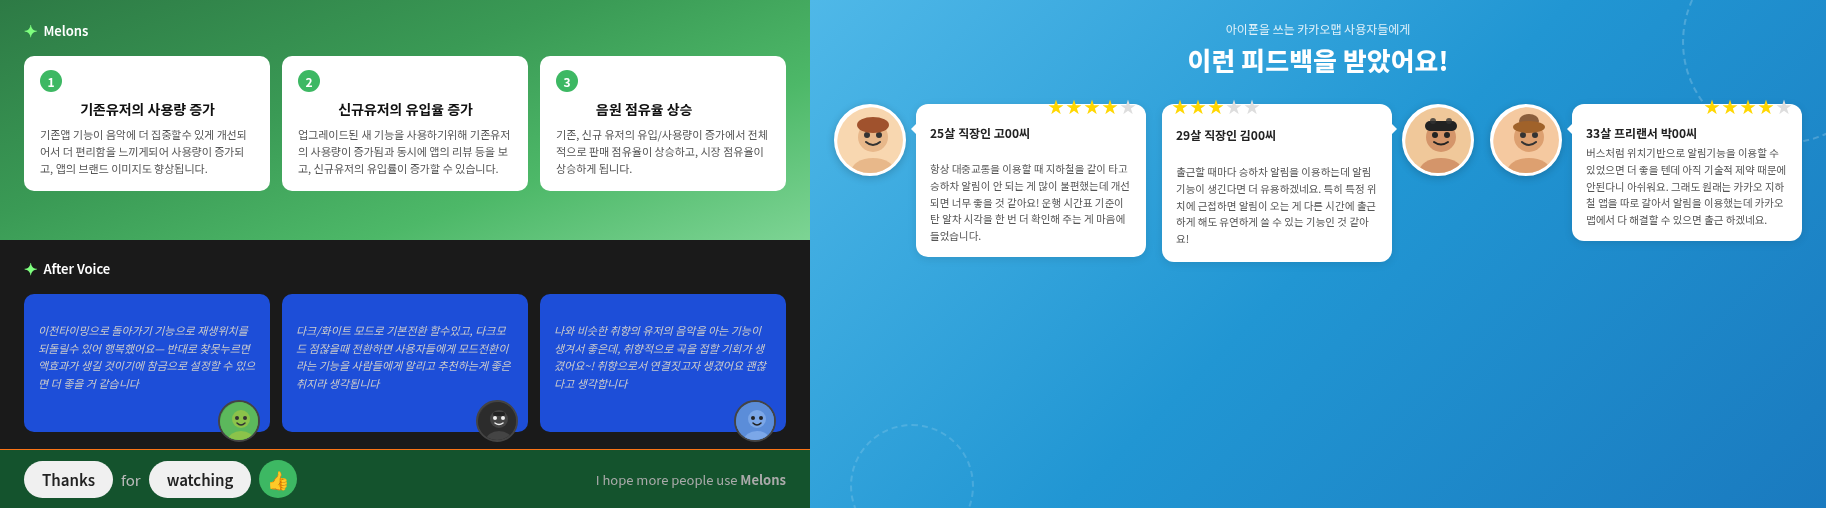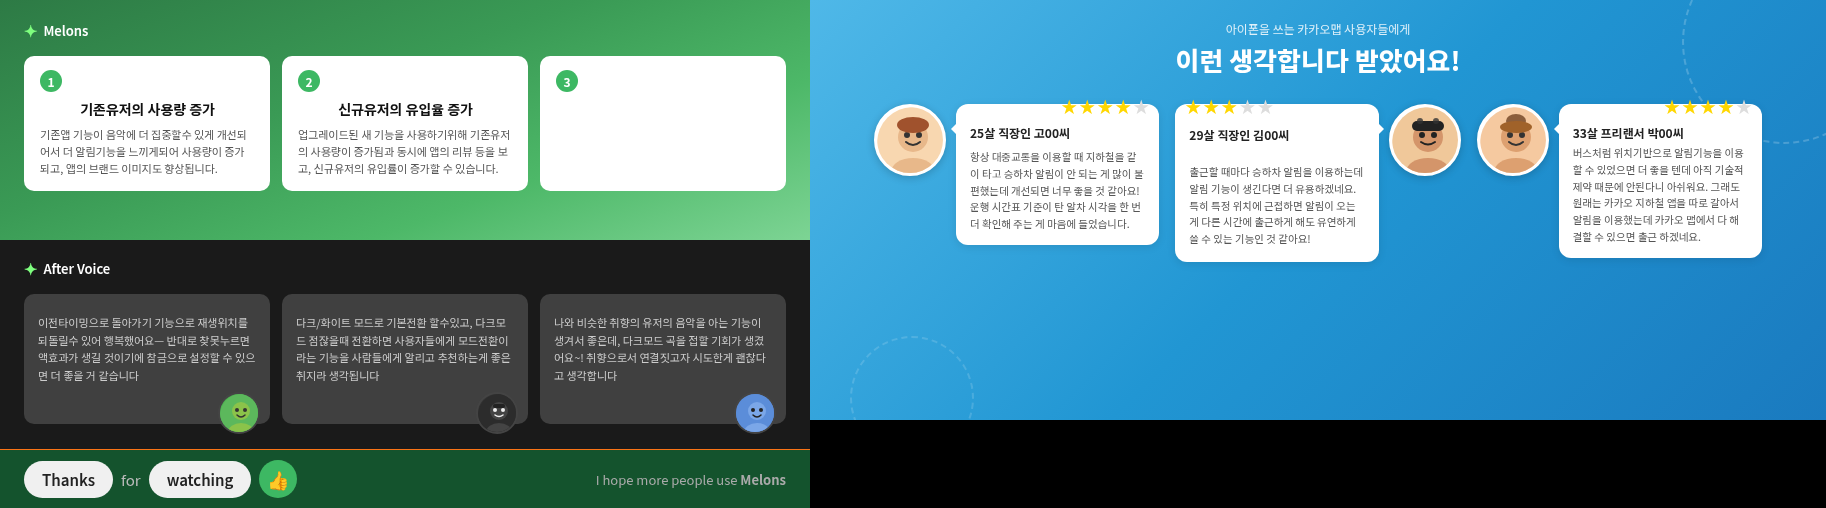--- a/index.html
+++ b/index.html
@@ -94,26 +94,27 @@
       flex: 1;
     }
 
     .after-cards-row {
       display: flex;
       gap: 12px;
       margin-top: 12px;
     }
 
     .after-card {
-      background: #404040;
+      background: #1d4ed8;
       border-radius: 10px;
-      padding: 20px 14px 40px;
+      padding: 28px 14px 40px;
       flex: 1;
       position: relative;
       min-height: 110px;
+      font-style: italic;
     }
 
     .after-card-text {
       font-size: 11px;
       color: #ccc;
       line-height: 1.6;
     }
 
     .avatar-bubble {
       position: absolute;
@@ -188,23 +189,23 @@
       color: #777;
     }
     .hope-text span {
       font-weight: 400;
       color: #aaa;
     }
 
     
     .right-panel {
       width: 1016px;
-      height: 420px;
+      height: 508px;
       background: linear-gradient(135deg, #4fb8e8 0%, #2196d3 50%, #1a7abf 100%);
-      padding: 20px 64px;
+      padding: 20px 24px;
       position: relative;
       overflow: hidden;
     }
 
     .right-panel::before {
       content: '';
       position: absolute;
       top: -60px;
       right: -60px;
       width: 200px;
@@ -321,31 +322,33 @@
   <div class="result-section">
     <div class="section-title">
       <span class="plus-icon">✦</span>
       <span>Melons</span>
     </div>
     <div class="cards-row">
 
       <div class="result-card">
         <div class="card-number">1</div>
         <div class="card-title">기존유저의 사용량 증가</div>
-        <div class="card-desc">기존앱 기능이 음악에 더 집중할수 있게 개선되어서 더 알림기능을 느끼게되어 사용량이 증가되고, 앱의 브랜드 이미지도 향상됩니다.</div>
+        <div class="card-desc">기존앱 기능이 음악에 더 집중할수 있게 개선되어서 더 편리함을 느끼게되어 사용량이 증가되고, 앱의 브랜드 이미지도 향상됩니다.</div>
       </div>
 
       <div class="result-card">
         <div class="card-number">2</div>
         <div class="card-title">신규유저의 유입율 증가</div>
         <div class="card-desc">업그레이드된 새 기능을 사용하기위해 기존유저의 사용량이 증가됨과 동시에 앱의 리뷰 등을 보고, 신규유저의 유입률이 증가할 수 있습니다.</div>
       </div>
 
       <div class="result-card">
         <div class="card-number">3</div>
+        <div class="card-title">음원 점유율 상승</div>
+        <div class="card-desc">기존, 신규 유저의 유입/사용량이 증가에서 전체적으로 판매 점유율이 상승하고, 시장 점유율이 상승하게 됩니다.</div>
       </div>
     </div>
   </div>
 
   <div class="after-voice-section">
     <div class="section-title">
       <span class="plus-icon">✦</span>
       <span>After Voice</span>
     </div>
     <div class="after-cards-row">
@@ -377,21 +380,21 @@
               <circle cx="17" cy="16" r="2" fill="#eee"></circle>
               <circle cx="25" cy="16" r="2" fill="#eee"></circle>
               <rect x="15" y="10" width="12" height="4" rx="2" fill="#222"></rect>
               <path d="M17 21 Q21 24 25 21" stroke="#eee" stroke-width="1.5" fill="none" stroke-linecap="round"></path>
             </svg>
           </div>
         </div>
       </div>
 
       <div class="after-card">
-        <div class="after-card-text">나와 비슷한 취향의 유저의 음악을 아는 기능이 생겨서 좋은데, 다크모드 곡을 접할 기회가 생겼어요~! 취향으로서 연결짓고자 시도한게 괜찮다고 생각합니다</div>
+        <div class="after-card-text">나와 비슷한 취향의 유저의 음악을 아는 기능이 생겨서 좋은데, 취향적으로 곡을 접할 기회가 생겼어요~! 취향으로서 연결짓고자 생겼어요 괜찮다고 생각합니다</div>
         <div class="avatar-bubble">
           <div class="avatar-circle avatar-blue">
             <svg width="42" height="42" viewBox="0 0 42 42" xmlns="http://www.w3.org/2000/svg">
               <circle cx="21" cy="21" r="21" fill="#5b8dd9"></circle>
               <circle cx="21" cy="17" r="9" fill="#7ba7e8"></circle>
               <ellipse cx="21" cy="38" rx="13" ry="9" fill="#7ba7e8"></ellipse>
               <circle cx="17" cy="16" r="2" fill="#222"></circle>
               <circle cx="25" cy="16" r="2" fill="#222"></circle>
               <path d="M17 21 Q21 25 25 21" stroke="#222" stroke-width="1.5" fill="none" stroke-linecap="round"></path>
             </svg>
@@ -410,21 +413,21 @@
     </div>
     <div class="hope-text">
       <span>I hope more people use </span><span style="font-weight:700;color:#aaa;">Melons</span>
     </div>
   </div>
 </div>
 
 <div class="right-panel">
   <div class="right-header">
     <div class="right-subtitle">아이폰을 쓰는 카카오맵 사용자들에게</div>
-    <div class="right-title">이런 생각합니다 받았어요!</div>
+    <div class="right-title">이런 피드백을 받았어요!</div>
   </div>
 
   <div class="reviews-row">
 
     <div style="flex:1; display:flex; flex-direction:column; gap:0;">
       <div style="display:flex; align-items:flex-start; gap:10px; margin-top:8px;">
         <div class="review-avatar">
           <svg width="72" height="72" viewBox="0 0 72 72" xmlns="http://www.w3.org/2000/svg">
             <circle cx="36" cy="36" r="36" fill="#f8d7b0"></circle>
             <circle cx="36" cy="30" r="15" fill="#e8b88a"></circle>
@@ -437,21 +440,21 @@
         </div>
         <div class="review-bubble" style="position:relative; padding-top:20px;">
           <div style="position:absolute;top:-10px;right:10px;display:flex;gap:2px;">
             <span class="star">★</span>
             <span class="star">★</span>
             <span class="star">★</span>
             <span class="star">★</span>
             <span class="star empty" style="color:#ddd;">★</span>
           </div>
           <div class="review-name">25살 직장인 고00씨</div>
-          <div class="review-text" style="margin-top:8px;">항상 대중교통을 이용할 때 지하철을 같이 타고 승하차 알림이 안 되는 게 많이 불편했는데 개선되면 너무 좋을 것 같아요! 운행 시간표 기준이 탄 알차 시각을 한 번 더 확인해 주는 게 마음에 들었습니다.</div>
+          <div class="review-text" style="margin-top:20px;">항상 대중교통을 이용할 때 지하철을 같이 타고 승하차 알림이 안 되는 게 많이 불편했는데 개선되면 너무 좋을 것 같아요! 운행 시간표 기준이 탄 알차 시각을 한 번 더 확인해 주는 게 마음에 들었습니다.</div>
         </div>
       </div>
     </div>
 
     <div style="flex:1; display:flex; flex-direction:column; gap:0;">
       <div style="display:flex; align-items:flex-start; gap:10px; flex-direction:row-reverse; margin-top:8px;">
         <div class="review-avatar">
           <svg width="72" height="72" viewBox="0 0 72 72" xmlns="http://www.w3.org/2000/svg">
             <circle cx="36" cy="36" r="36" fill="#f0c89a"></circle>
             <circle cx="36" cy="30" r="15" fill="#d4956a"></circle>

